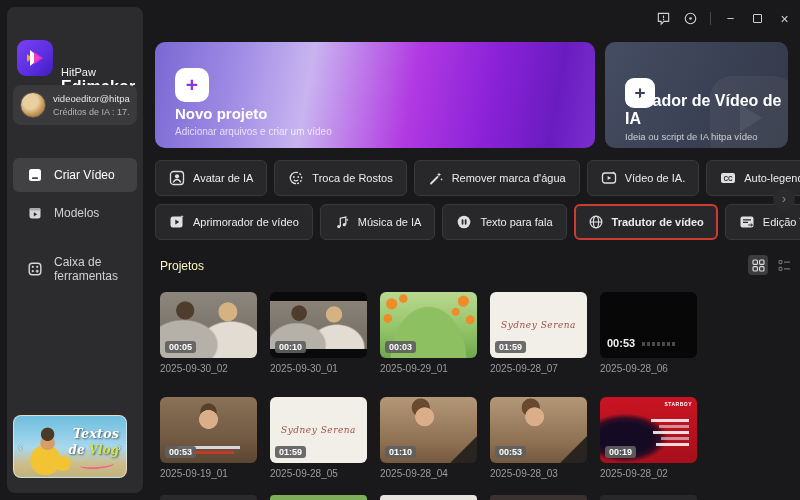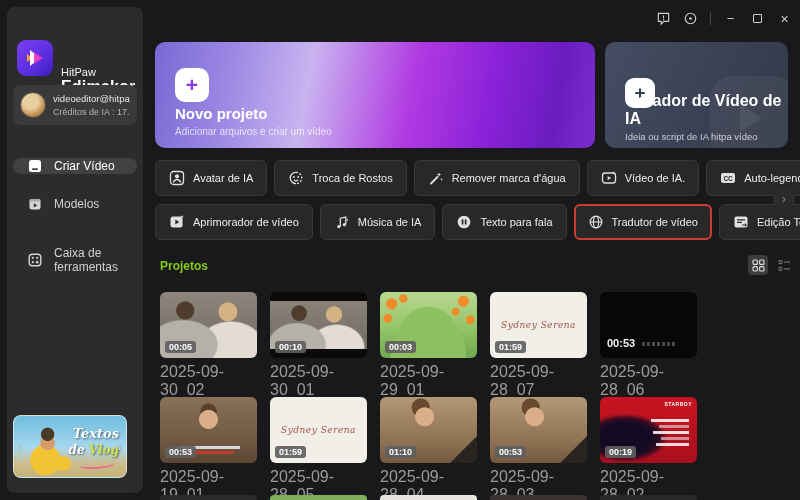--- a/index.html
+++ b/index.html
@@ -13,21 +13,21 @@
   .logo-box { width:36px; height:36px; border-radius:9px; background:linear-gradient(135deg,#7a3ff5 0%,#5b2ee0 60%,#3d1db8 100%); display:flex; align-items:center; justify-content:center; }
   .brand-txt { line-height:1.1;margin-top:45px; }
   .brand-small { font-size:11px; color:#f2f2f2; }
   .brand-big { font-size:16px; font-weight:bold; color:#ffffff; letter-spacing:.2px; }
   .user-card { position:absolute; left:6px; top:78px; width:124px; height:40px; background:#3a3a3c; border-radius:8px; display:flex; align-items:center; padding:0 7px; gap:7px; }
   .avatar { width:26px; height:26px; border-radius:50%; flex:0 0 26px;
     background:radial-gradient(circle at 40% 35%, #e8cfa0 0 35%, #c89a5a 60%, #7a5328 100%); border:1px solid #55514a; }
   .user-lines { overflow:hidden; }
   .user-email { font-size:9.5px; color:#e6e6e6; white-space:nowrap; }
   .user-credits { font-size:9px; color:#b4b4b6; margin-top:3px; white-space:nowrap; }
-  .menu-item { position:absolute; left:6px; width:124px; height:16px; border-radius:12px; display:flex; align-items:center; gap:11px; padding:0 14px; font-size:12px; color:#d2d2d4; cursor:pointer; }
+  .menu-item { position:absolute; left:6px; width:124px; height:34px; border-radius:6px; display:flex; align-items:center; gap:11px; padding:0 14px; font-size:12px; color:#d2d2d4; cursor:pointer; }
   .menu-item.active { background:#414144; color:#ffffff; }
   .mi-1 { top:151px; } .mi-2 { top:189px; } .mi-3 { top:245px; }
   .promo { position:absolute; left:6px; top:408px; width:114px; height:63px; border-radius:8px; border:1px solid rgba(255,255,255,.55); overflow:hidden;
     background:
       radial-gradient(circle at 30% 30%, #4a3a28 0 7%, transparent 8%),
       radial-gradient(circle at 30% 44%, #d89c6a 0 8%, transparent 9%),
       radial-gradient(circle at 28% 72%, #f2c433 0 16%, transparent 17%),
       radial-gradient(circle at 44% 78%, #f2c433 0 9%, transparent 10%),
       linear-gradient(180deg,#6fbede 0%,#a8d8ee 52%,#cdbd8d 78%,#c3b278 100%); }
   .promo-t1 { position:absolute; right:7px; top:10px; font-family:"DejaVu Serif",serif; font-style:italic; font-weight:bold; font-size:13px; color:#fff; text-shadow:1px 1px 2px rgba(0,0,0,.55); }
@@ -60,34 +60,34 @@
   .bn-sub { position:absolute; left:20px; color:rgba(255,255,255,.72); }
   .banner-left .bn-title { bottom:26px; font-size:15px; }
   .banner-left .bn-sub { bottom:11px; font-size:10px; }
   .banner-right .bn-title { bottom:20px; font-size:16px; }
   .banner-right .bn-sub { bottom:6px; font-size:9.5px; }
 
   
   .feat-row { position:absolute; left:155px; display:flex; gap:7px; }
   .fr-1 { top:160px; } .fr-2 { top:204px; }
   .feat-btn { display:flex; align-items:center; gap:8px; height:36px; background:#28282a; border:1px solid #39393b; border-radius:6px; padding:0 13px; font-size:11px; color:#ececec; white-space:nowrap; cursor:pointer; }
-  .feat-btn.highlighted { border:2px solid #cf3b30; padding:16px 12px; }
+  .feat-btn.highlighted { border:2px solid #cf3b30; padding:16px 12px;font-weight:bold; }
   .feat-ic { width:16px; height:16px; flex:0 0 16px; }
   .scroll-next { position:absolute; left:773px; top:188px; width:22px; height:22px; border-radius:50%; background:#2b2b2d; color:#8a8a8c; font-size:12px; display:flex; align-items:center; justify-content:center; cursor:pointer; }
 
   
-  .proj-title { position:absolute; left:160px; top:259px; font-size:12px; font-weight:bold; color:#84cc16; }
+  .proj-title { position:absolute; left:160px; top:259px; font-size:12px; font-weight:normal; color:#fef9c3; }
   .view-toggle { position:absolute; left:748px; top:255px; display:flex; gap:6px; align-items:center; }
   .vt-btn { width:20px; height:20px; border-radius:4px; display:flex; align-items:center; justify-content:center; cursor:pointer; }
   .vt-btn.active { background:#3c3c3e; }
   .proj-row { position:absolute; left:160px; display:flex; gap:13px; }
   .pr-1 { top:292px; } .pr-2 { top:397px; }
   .cell { width:97px; cursor:pointer; }
   .thumb { position:relative; width:97px; height:66px; border-radius:6px; overflow:hidden; }
-  .pname { margin-top:5px; font-size:16px; color:#9b9b9d; }
+  .pname { margin-top:5px; font-size:10px; color:#9b9b9d; }
   .badge { position:absolute; left:5px; bottom:5px; background:rgba(96,96,96,.92); color:#fff; font-size:9px; font-weight:bold; border-radius:3px; padding:1px 4px; }
 
   .th-couple { background:
     radial-gradient(circle at 26% 28%, #4e3c2c 0 10%, transparent 11%),
     radial-gradient(circle at 70% 30%, #d4b282 0 11%, transparent 12%),
     radial-gradient(ellipse at 24% 80%, #b5b1a8 0 32%, transparent 34%),
     radial-gradient(ellipse at 73% 84%, #e2dcd2 0 32%, transparent 34%),
     linear-gradient(180deg,#8d867c,#6e675e); }
   .th-couple-bars { background:
     linear-gradient(180deg,#0a0a0a 0 13%, transparent 13% 87%, #0a0a0a 87%),

